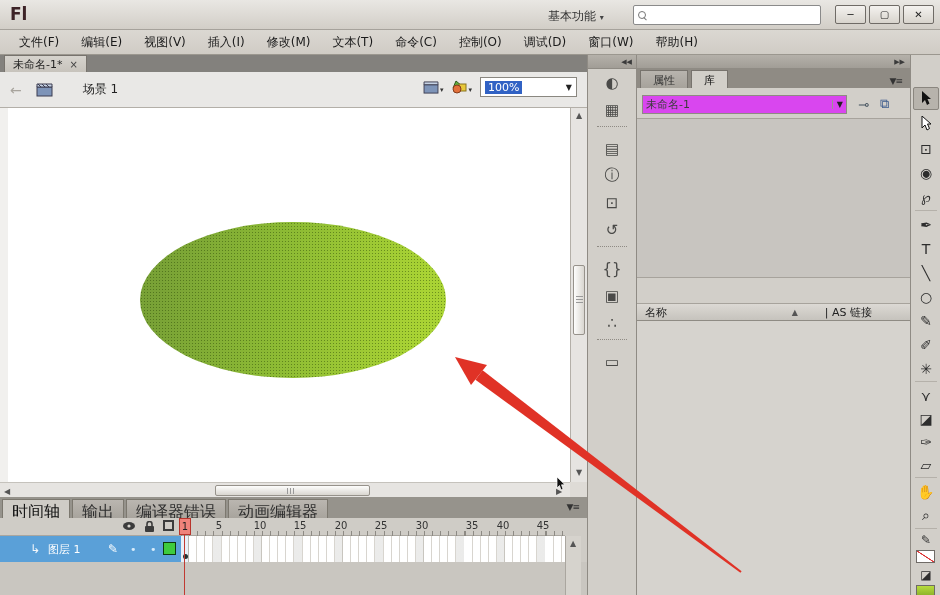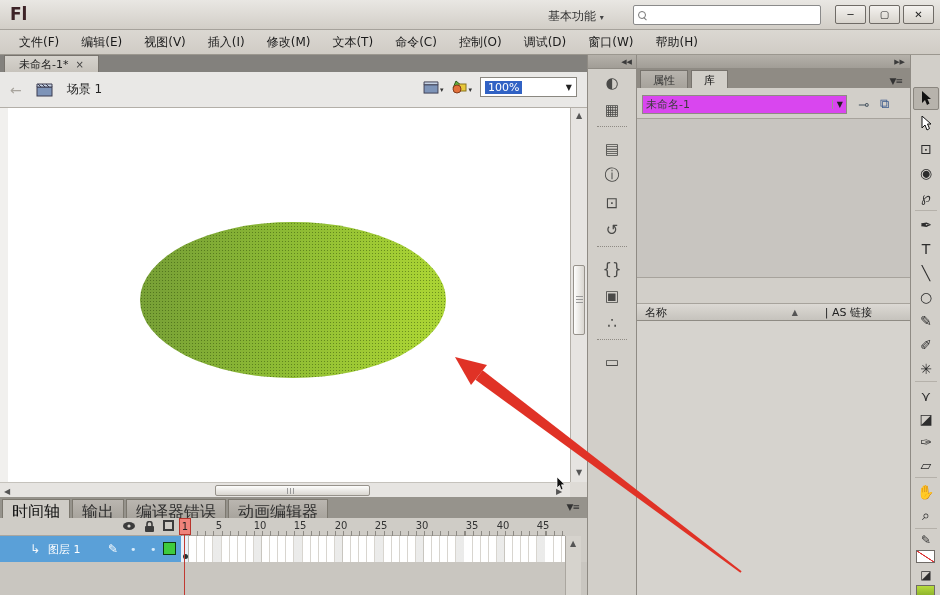--- a/index.html
+++ b/index.html
@@ -23,28 +23,28 @@
 
   
   .menubar { left:0; top:30px; width:940px; height:25px; background:linear-gradient(#dbd8d2,#d0ccc5);
     border-bottom:1px solid #9b978f; display:flex; align-items:center; padding-left:8px; }
   .menu-item { padding:3px 11px; color:#1a1a1a; }
 
   
   .doctabbar { left:0; top:55px; width:587px; height:17px; background:#83817d; }
   .doctab { left:4px; top:0; height:17px; background:linear-gradient(#d6d3cd,#c7c3bc);
     border:1px solid #77736d; border-bottom:none; display:flex; align-items:center; gap:7px;
-    padding:0 14px; font-size:11px; color:#222; }
+    padding:0 8px; font-size:11px; color:#222; }
   .doctab .close { font-size:10px; color:#444; }
 
   
   .scenebar { left:0; top:72px; width:587px; height:36px; background:#e9e8e6;
     border-bottom:1px solid #b3afa8; display:flex; align-items:center; }
   .back-arrow { color:#a8a49d; font-size:14px; margin-left:10px; }
-  .scene-label { margin-left:14px; font-size:12px; color:#222; }
+  .scene-label { margin-left:30px; font-size:12px; color:#222; }
   .scene-right { position:absolute; right:10px; top:5px; display:flex; align-items:center; gap:8px; }
   .mini-caret { font-size:7px; color:#333; }
   .zoom-box { width:97px; height:20px; background:#fff; border:1px solid #8a8780;
     display:flex; align-items:center; justify-content:space-between; padding:0 4px;gap:32px; }
   .zoom-box .val { background:#3162c4; color:#fff; font-size:11px; padding:0 3px; }
   .zoom-box .caret { font-size:8px; color:#222; }
 
   
   .canvas { left:0; top:108px; width:570px; height:374px; background:#fff; border-left:8px solid #f1f0ee; }
   .ellipse { position:absolute; left:132px; top:114px; width:306px; height:156px; border-radius:50%;

